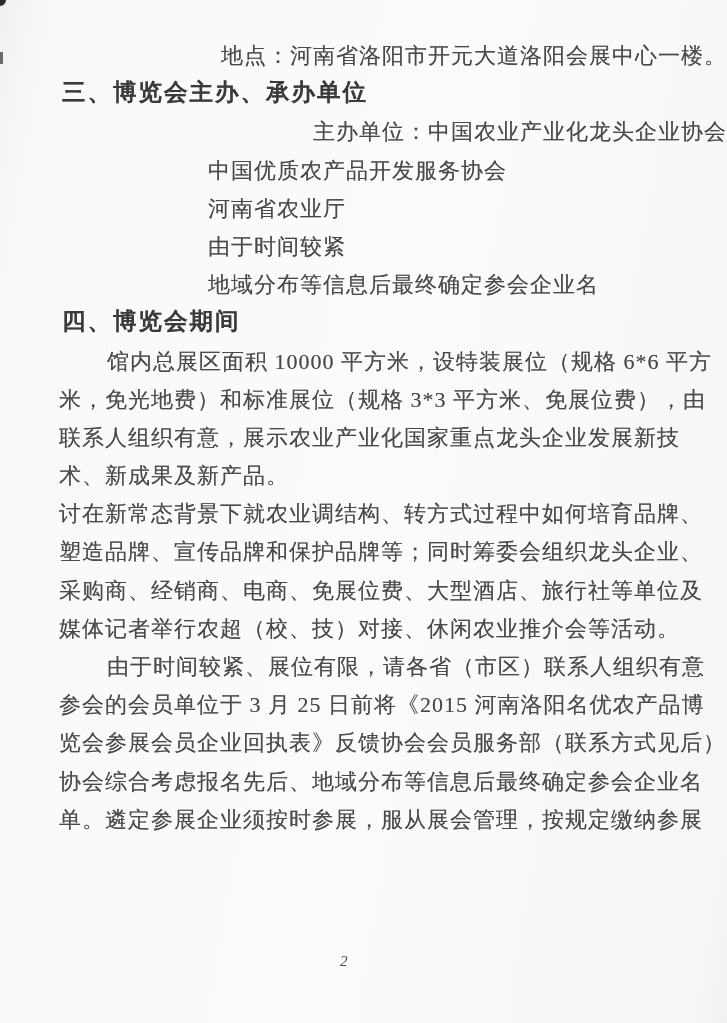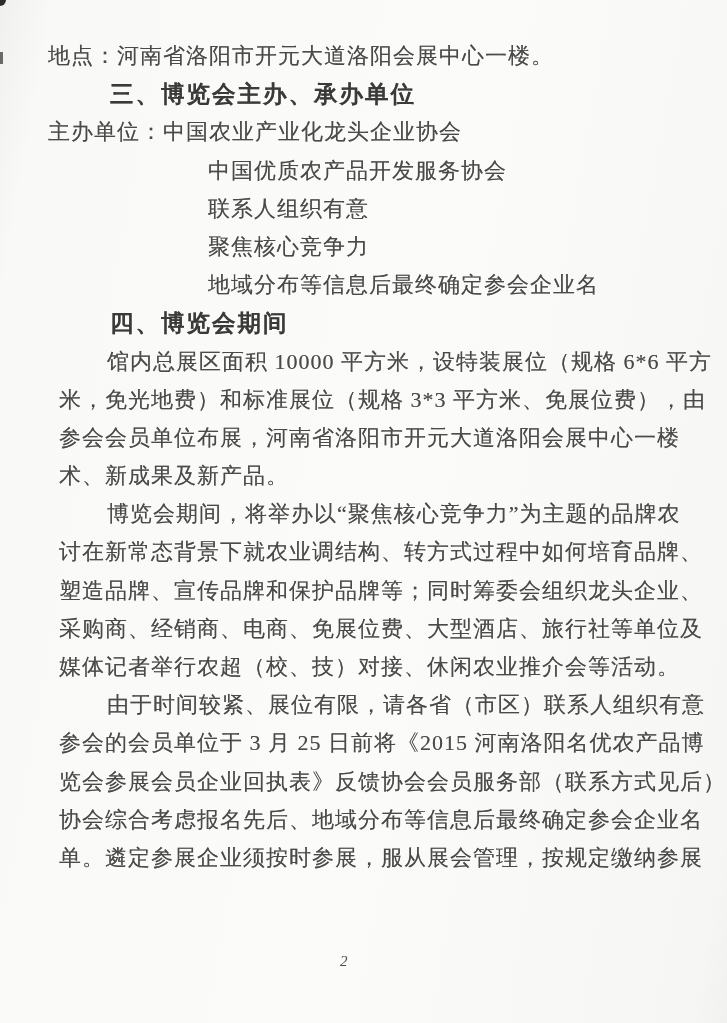--- a/index.html
+++ b/index.html
@@ -24,25 +24,25 @@
     height:38.2px;
     line-height:38.2px;
     font-size:22px;
     letter-spacing:1px;
     color:#4a4a48;
     white-space:nowrap;
     text-shadow:0 0 0.6px rgba(74,74,72,.55);
   }
   .ln.cont   { padding-left:59px; }
   .ln.first  { padding-left:107px; }
-  .ln.label  { padding-left:48px; }
+  .ln.label  { padding-left:96px;text-align:right; }
   .ln.org    { padding-left:208px; }
   .ln.heading {
-    padding-left:110px;
-    font-family:Liberation Serif, serif;
+    padding-left:62px;
+    font-family:Liberation Mono, monospace;
     font-weight:700;
     font-size:23.5px;
     letter-spacing:2px;
     color:#3a3a38;
   }
   .page-number {
     position:absolute;
     top:953px; left:340px;
     font-size:15px;
     font-style:italic;
@@ -61,33 +61,32 @@
   <div class="artifact edge-dash"></div>
 
   <div class="doc">
 
     <div class="ln label">地点：河南省洛阳市开元大道洛阳会展中心一楼。</div>
 
     <div class="ln heading">三、博览会主办、承办单位</div>
 
     <div class="ln label">主办单位：中国农业产业化龙头企业协会</div>
     <div class="ln org">中国优质农产品开发服务协会</div>
-    <div class="ln org">联系人组织有意</div>
-    <div class="ln org">聚焦核心竞争力</div>
+    <div class="ln org">河南省农业厅</div>
+    <div class="ln org">由于时间较紧</div>
 
     <div class="ln org">地域分布等信息后最终确定参会企业名</div>
 
     <div class="ln heading">四、博览会期间</div>
 
     <div class="ln first">馆内总展区面积 10000 平方米，设特装展位（规格 6*6 平方</div>
     <div class="ln cont">米，免光地费）和标准展位（规格 3*3 平方米、免展位费），由</div>
-    <div class="ln cont">参会会员单位布展，河南省洛阳市开元大道洛阳会展中心一楼</div>
+    <div class="ln cont">联系人组织有意，展示农业产业化国家重点龙头企业发展新技</div>
     <div class="ln cont">术、新成果及新产品。</div>
 
-    <div class="ln first">博览会期间，将举办以“聚焦核心竞争力”为主题的品牌农</div>
     <div class="ln cont">讨在新常态背景下就农业调结构、转方式过程中如何培育品牌、</div>
     <div class="ln cont">塑造品牌、宣传品牌和保护品牌等；同时筹委会组织龙头企业、</div>
     <div class="ln cont">采购商、经销商、电商、免展位费、大型酒店、旅行社等单位及</div>
     <div class="ln cont">媒体记者举行农超（校、技）对接、休闲农业推介会等活动。</div>
 
     <div class="ln first">由于时间较紧、展位有限，请各省（市区）联系人组织有意</div>
     <div class="ln cont">参会的会员单位于 3 月 25 日前将《2015 河南洛阳名优农产品博</div>
     <div class="ln cont">览会参展会员企业回执表》反馈协会会员服务部（联系方式见后），</div>
     <div class="ln cont">协会综合考虑报名先后、地域分布等信息后最终确定参会企业名</div>
     <div class="ln cont">单。遴定参展企业须按时参展，服从展会管理，按规定缴纳参展</div>

